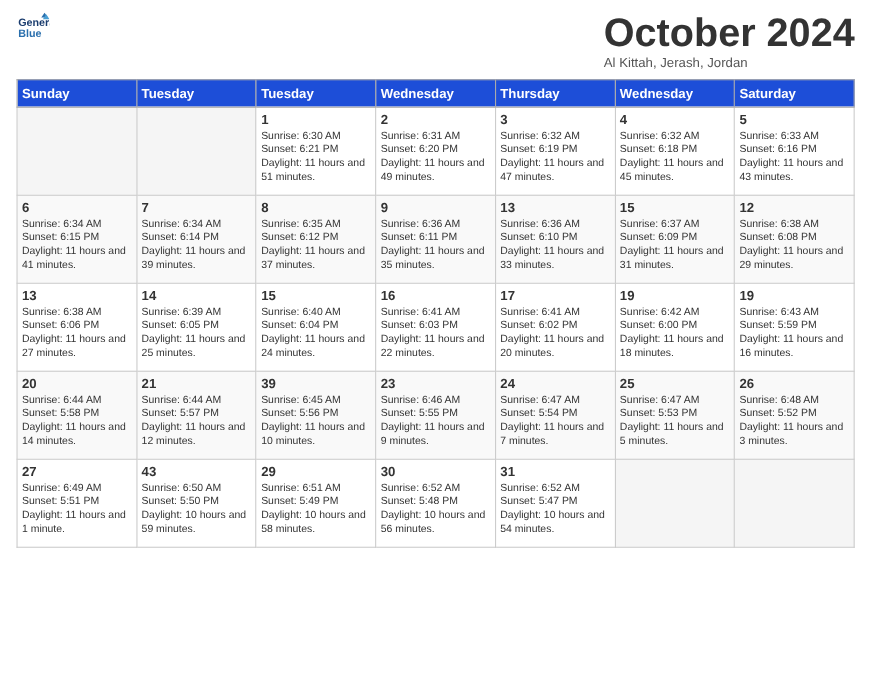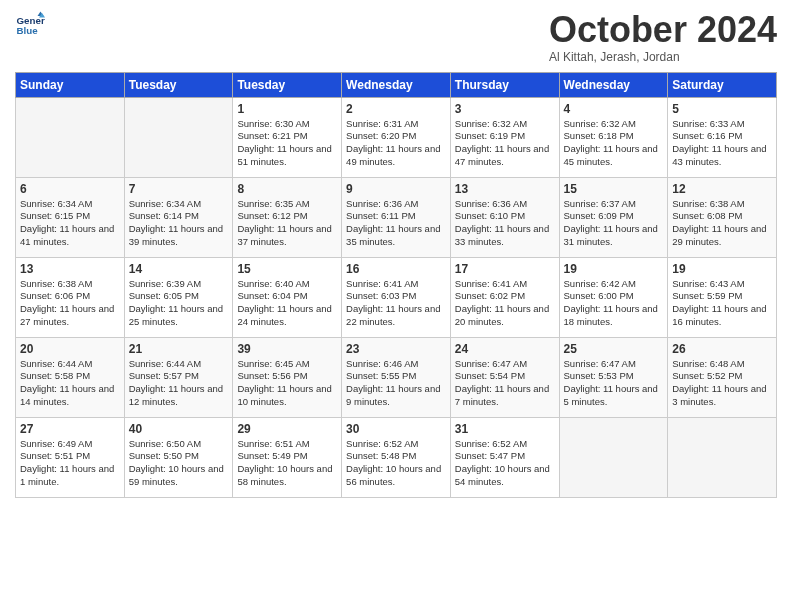--- a/index.html
+++ b/index.html
@@ -231,21 +231,21 @@
             <span class="day-num">26</span>
             <div class="cell-text">Sunrise: 6:48 AM<br>Sunset: 5:52 PM<br>Daylight: 11 hours and 3 minutes.</div>
           </td>
         </tr>
         <tr>
           <td>
             <span class="day-num">27</span>
             <div class="cell-text">Sunrise: 6:49 AM<br>Sunset: 5:51 PM<br>Daylight: 11 hours and 1 minute.</div>
           </td>
           <td>
-            <span class="day-num">40</span>
+            <span class="day-num">43</span>
             <div class="cell-text">Sunrise: 6:50 AM<br>Sunset: 5:50 PM<br>Daylight: 10 hours and 59 minutes.</div>
           </td>
           <td>
             <span class="day-num">29</span>
             <div class="cell-text">Sunrise: 6:51 AM<br>Sunset: 5:49 PM<br>Daylight: 10 hours and 58 minutes.</div>
           </td>
           <td>
             <span class="day-num">30</span>
             <div class="cell-text">Sunrise: 6:52 AM<br>Sunset: 5:48 PM<br>Daylight: 10 hours and 56 minutes.</div>
           </td>

